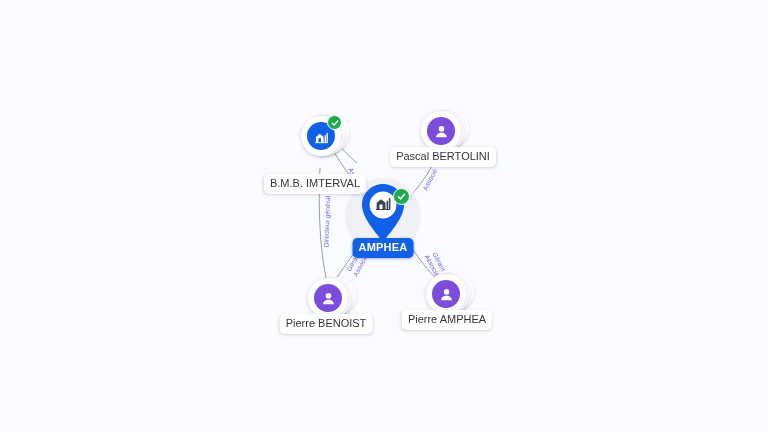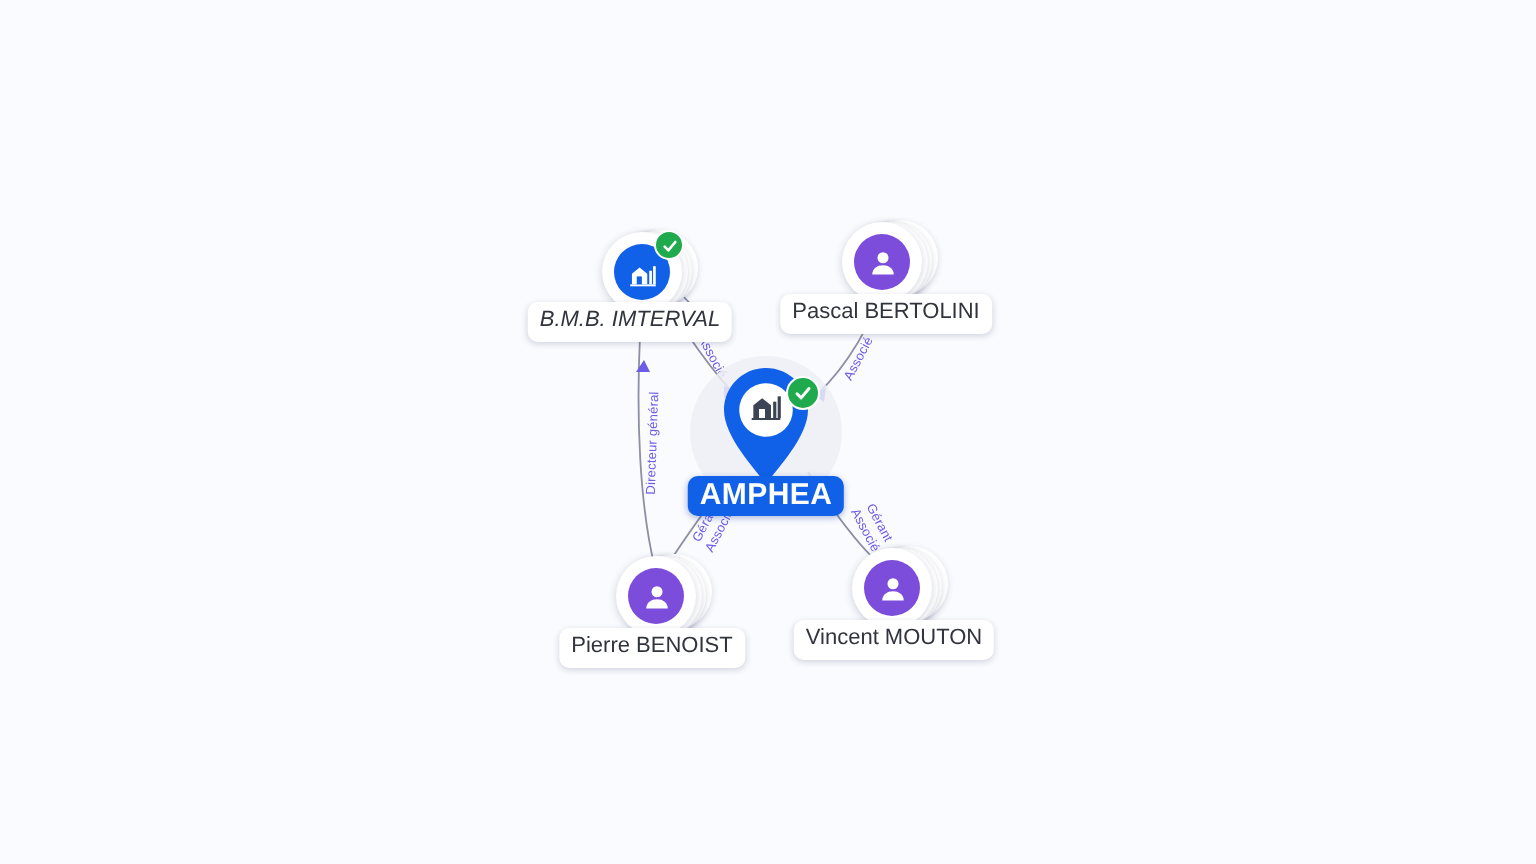--- a/index.html
+++ b/index.html
@@ -83,21 +83,21 @@
     border-radius: 5px;
     box-shadow: 0 1px 3px rgba(30,40,90,0.18);
     transform: translateX(-50%);
     z-index: 8;
     text-align: right;
   }
   .node-label.primary {
     background: #1061e8;
     color: #ffffff;
     font-weight: bold;
-    font-size: 15px;
+    font-size: 11px;
     letter-spacing: .2px;
     box-shadow: 0 1px 3px rgba(16,60,160,0.35);
   }
 
   
   #pin-node {
     position: absolute;
     left: 383px; top: 216px;
     width: 0; height: 0;
     z-index: 7;
@@ -206,21 +206,21 @@
           <rect x="16.4" y="10.4" width="1.9" height="9.6" fill="#ffffff"></rect>
           <rect x="19.1" y="7.2" width="1.9" height="12.8" fill="#ffffff"></rect>
         </svg>
       </div>
       <div class="check-badge">
         <svg width="8" height="8" viewBox="0 0 24 24" fill="none" stroke="#ffffff" stroke-width="4" stroke-linecap="round" stroke-linejoin="round">
           <polyline points="4,13 9.5,18.5 20,6"></polyline>
         </svg>
       </div>
     </div>
-    <div class="node-label" style="left:-6px; top:15px;font-style:italic;">B.M.B. IMTERVAL</div>
+    <div class="node-label" style="left:-6px; top:38px;">B.M.B. IMTERVAL</div>
   </div>
 
   <div class="node" style="left:443px; top:131px;">
     <div class="stack" style="width:38px;height:38px;left:-12px;top:-21px;"></div>
     <div class="stack" style="width:39px;height:39px;left:-16px;top:-20px;"></div>
     <div class="stack" style="width:40px;height:40px;left:-19px;top:-20px;"></div>
     <div class="avatar-wrap" style="left:-22px;">
       <div class="avatar person">
         <svg width="17" height="17" viewBox="0 0 24 24" fill="#ffffff">
           <circle cx="12" cy="8.3" r="3.9"></circle>
@@ -251,21 +251,21 @@
     <div class="stack" style="width:39px;height:39px;left:-16px;top:-20px;"></div>
     <div class="stack" style="width:40px;height:40px;left:-19px;top:-20px;"></div>
     <div class="avatar-wrap" style="left:-22px;">
       <div class="avatar person">
         <svg width="17" height="17" viewBox="0 0 24 24" fill="#ffffff">
           <circle cx="12" cy="8.3" r="3.9"></circle>
           <path d="M4.4 20.2c0-4.2 3.4-6.6 7.6-6.6s7.6 2.4 7.6 6.6z"></path>
         </svg>
       </div>
     </div>
-    <div class="node-label" style="left:-1px; top:16px;">Vincent MOUTON</div>
+    <div class="node-label" style="left:-1px; top:16px;">Pierre AMPHEA</div>
   </div>
 
   <div id="pin-node">
     <div class="pin-halo"></div>
     <svg class="pin-shape" viewBox="0 0 48 62">
       <path d="M24 2 C12.4 2 3 11.4 3 23 c0 13.6 15.8 29.5 19.2 34.9 a2.1 2.1 0 0 0 3.6 0 C29.2 52.5 45 36.6 45 23 45 11.4 35.6 2 24 2 Z" fill="#1061e8"></path>
       <circle cx="24" cy="23" r="13.4" fill="#ffffff"></circle>
     </svg>
     <div class="pin-icon" style="top:-26px;">
       <svg width="20" height="20" viewBox="0 0 24 24" fill="#3b4354">

